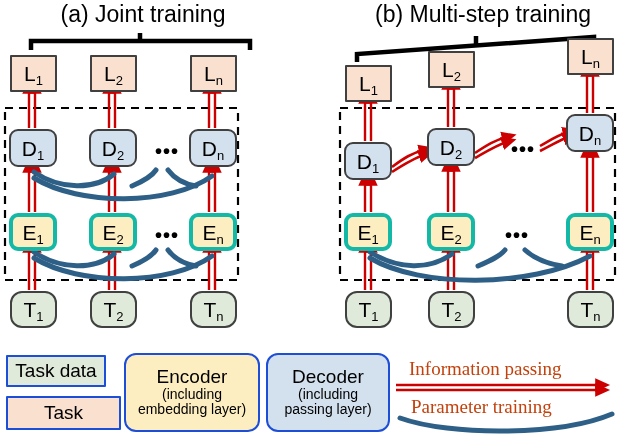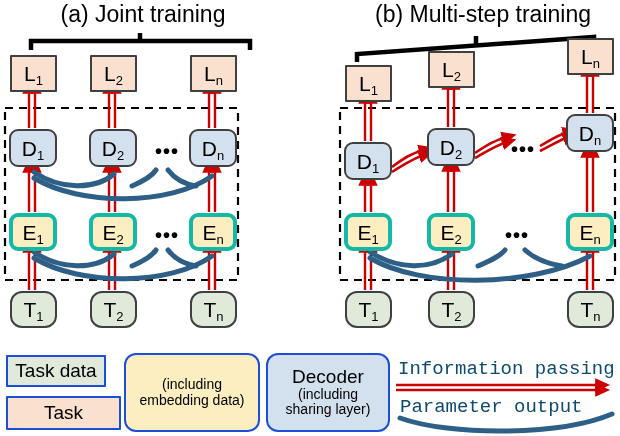--- a/index.html
+++ b/index.html
@@ -26,22 +26,23 @@
     letter-spacing:1px;line-height:1;font-family:"Liberation Sans",sans-serif;
   }
   .legend-box{
     position:absolute;box-sizing:border-box;display:flex;flex-direction:column;
     align-items:center;justify-content:center;border:2px solid #1d4ed8;
     font-family:"Liberation Sans",sans-serif;text-align:center;
   }
   .legend-box .t1{font-size:19px;line-height:1.05;}
   .legend-box .t2{font-size:14px;line-height:1.12;}
   .legend-text{
-    position:absolute;font-size:19px;color:#0c4a6e;white-space:nowrap;
-    font-family:Liberation Mono, monospace;
+    position:absolute;font-size:19px;color:#c2410c;white-space:nowrap;
+    font-family:Liberation Serif, serif;
+    margin-left:11px;
   }
 </style>
 </head>
 <body>
 
 <div id="root">
 
   <svg class="svg-layer" viewBox="0 0 620 436">
     <defs>
       <marker id="redhead" markerWidth="7" markerHeight="7" refX="2.0" refY="3.0" orient="auto" markerUnits="strokeWidth">
@@ -244,27 +245,28 @@
 
   <div class="legend-box" style="left:6px;top:355px;background:#dfeadb;width:100px;height:32px;border-radius:1px;">
     <span class="t1">Task data</span>
   </div>
 
   <div class="legend-box" style="left:6px;top:396px;background:#fae0cf;width:115px;height:34px;border-radius:1px;">
     <span class="t1">Task</span>
   </div>
 
   <div class="legend-box" style="left:124px;top:353px;background:#fdeec2;width:136px;height:79px;border-radius:12px;">
+    <span class="t1">Encoder</span>
     <span class="t2">(including</span>
-    <span class="t2">embedding data)</span>
+    <span class="t2">embedding layer)</span>
   </div>
 
   <div class="legend-box" style="left:266px;top:353px;background:#d3e1ef;width:124px;height:79px;border-radius:12px;">
     <span class="t1">Decoder</span>
     <span class="t2">(including</span>
-    <span class="t2">sharing layer)</span>
+    <span class="t2">passing layer)</span>
   </div>
 
   <div class="legend-text" style="left:398px;top:358px;">Information passing</div>
 
-  <div class="legend-text" style="left:400px;top:396px;">Parameter output</div>
+  <div class="legend-text" style="left:400px;top:396px;">Parameter training</div>
 
 </div>
 
 </body></html>

